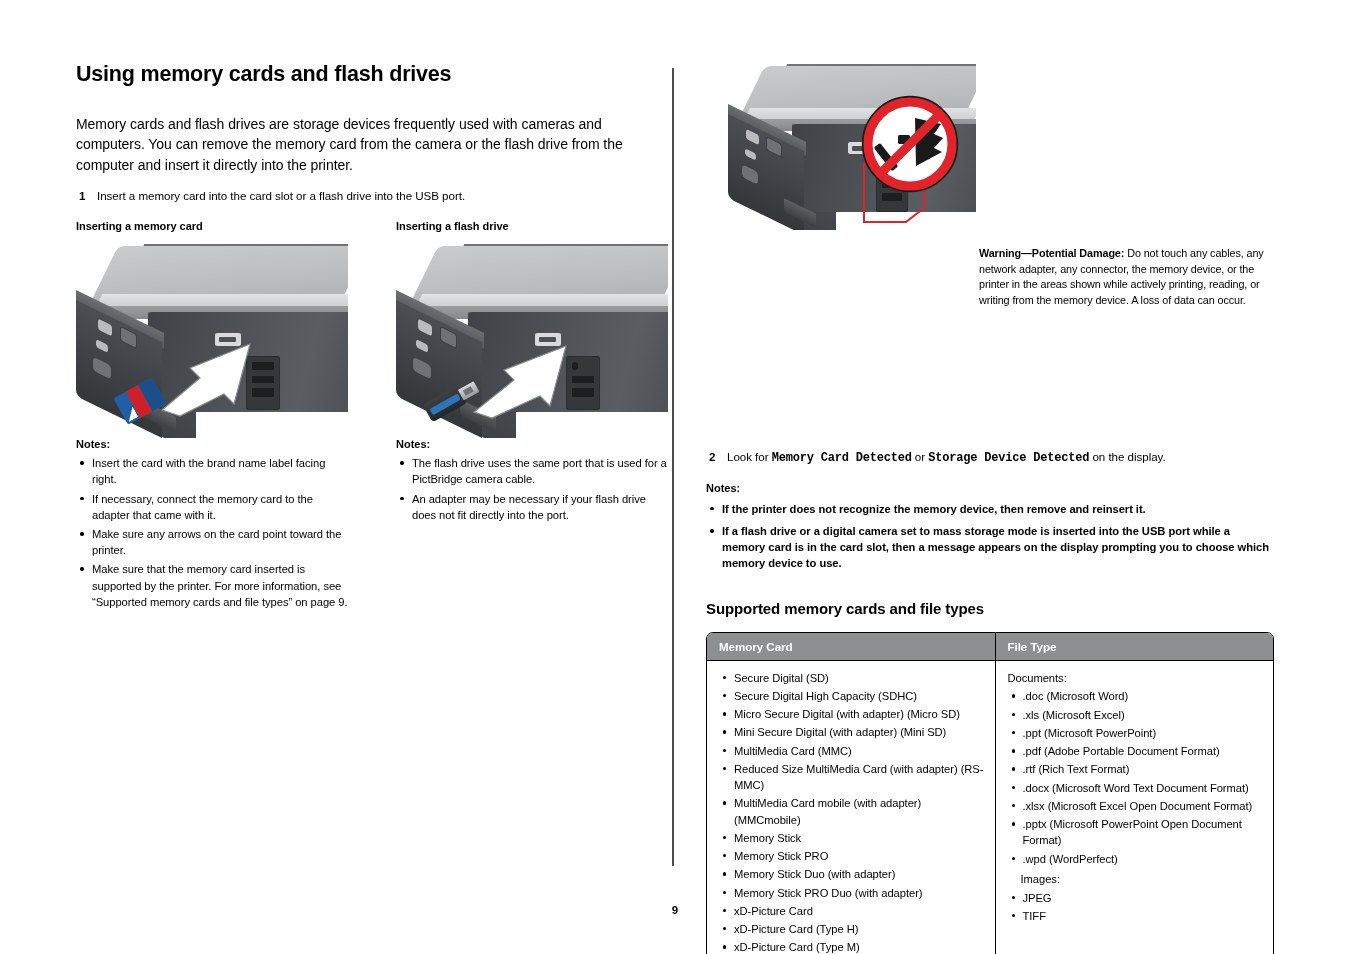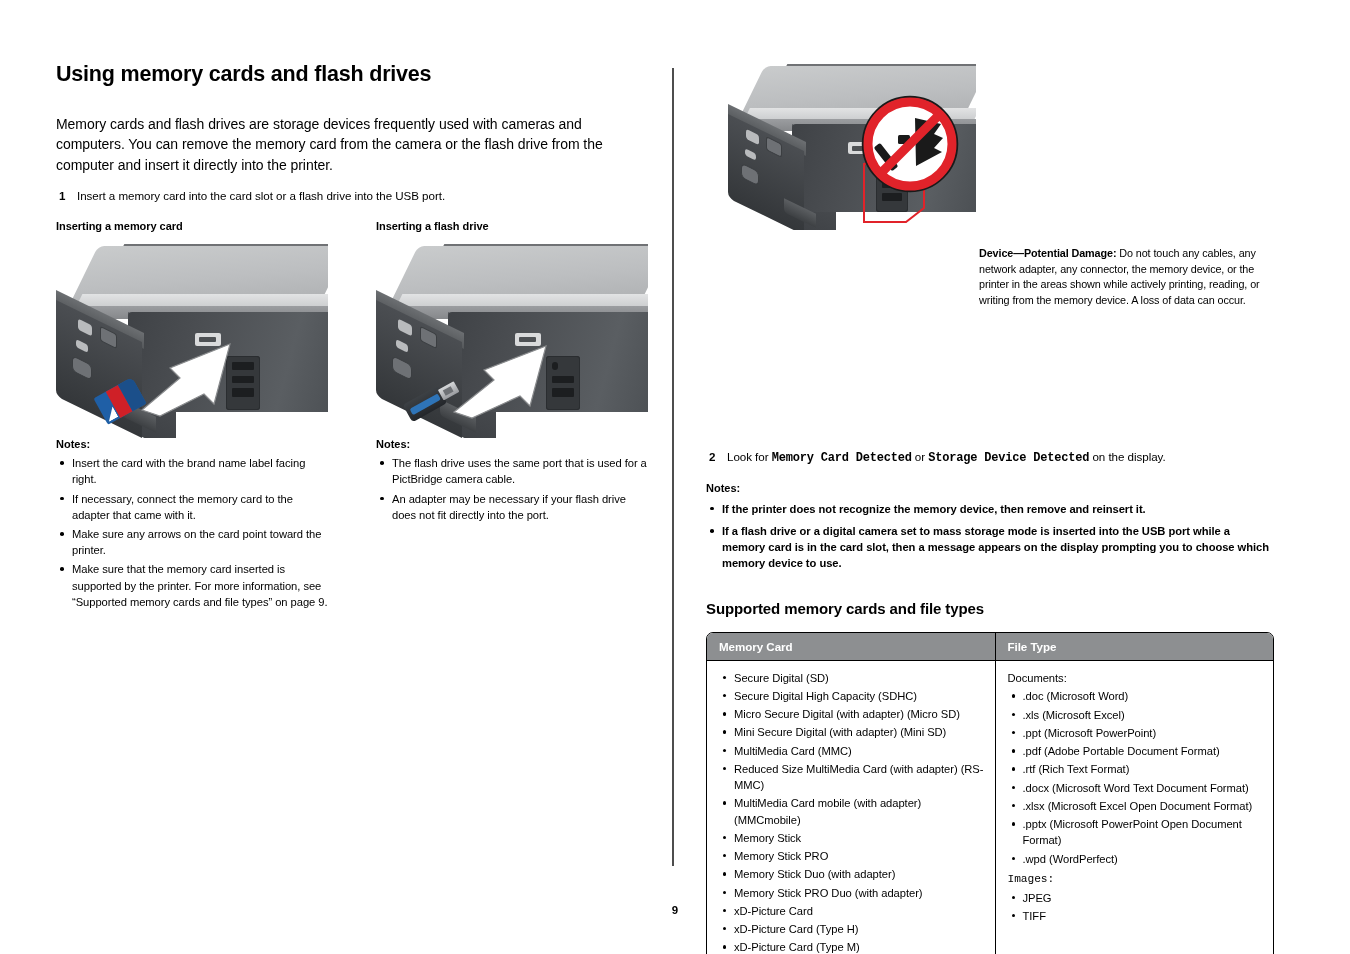--- a/index.html
+++ b/index.html
@@ -8,21 +8,21 @@
     background:#ffffff;
     font-family:"Liberation Sans", sans-serif;
     color:#000;
     position:relative;
     overflow:hidden;
     -webkit-font-smoothing:antialiased;
   }
   .page{position:absolute;inset:0;}
 
   
-  .col-left{position:absolute;left:56px;top:62px;width:570px;}
+  .col-left{position:absolute;left:76px;top:62px;width:570px;}
   .col-right{position:absolute;left:706px;top:62px;width:570px;}
   .divider{position:absolute;left:672px;top:68px;width:2px;height:798px;background:#4d4d4d;}
 
   
   h1.title{
     font-size:21.5px;font-weight:bold;letter-spacing:-.2px;
     margin:0 0 27px 0;line-height:1.15;
   }
   h2.sub{
     font-size:14.5px;font-weight:bold;letter-spacing:-.1px;
@@ -167,21 +167,21 @@
     border-top:1px solid #000;font-size:11.2px;line-height:1.5;
   }
   table.sup td:last-child{border-right:none;}
   table.sup col.c1{width:288px;}
   ul.tl{list-style:none;margin:0;padding:0;}
   ul.tl > li{position:relative;padding-left:15px;margin-bottom:2px;line-height:1.45;letter-spacing:-.05px;}
   ul.tl > li:before{
     content:"";position:absolute;left:4px;top:6px;width:3.4px;height:3.4px;background:#000;border-radius:50%;
   }
   .grouplbl{margin:0 0 2px 0;letter-spacing:-.05px;}
-  .grouplbl2{margin:4px 0 2px 0;letter-spacing:-.05px;font-family:Liberation Mono, monospace;}
+  .grouplbl2{margin:4px 0 2px 13px;letter-spacing:-.05px;}
 
   
   .pagenum{
     position:absolute;left:0;right:0;top:904px;text-align:center;
     font-size:11.5px;font-weight:bold;
   }
 </style>
 </head>
 <body>
 
@@ -342,21 +342,21 @@
             <path d="M55,24 L81,30 L74,40 L83,44 L74,54 L82,58 L56,72 Z"></path>
             <rect x="22" y="48" width="8" height="30" rx="2" transform="rotate(-38 26 63)"></rect>
             <rect x="38" y="41" width="12" height="9" rx="1.5"></rect>
           </g>
           <line x1="19" y1="81" x2="81" y2="19" stroke="#e1232a" stroke-width="9" stroke-linecap="butt"></line>
         </svg>
       </div>
     </div>
 
     <div class="warnpara">
-      <b>Device—Potential Damage:</b><span> Do not touch any cables, any network adapter, any connector, the memory device, or the printer in the areas shown while actively printing, reading, or writing from the memory device. A loss of data can occur.</span>
+      <b>Warning—Potential Damage:</b><span> Do not touch any cables, any network adapter, any connector, the memory device, or the printer in the areas shown while actively printing, reading, or writing from the memory device. A loss of data can occur.</span>
     </div>
 
     <div style="margin-top:218px;"></div>
 
     <div class="step" style="margin-bottom:14px;">
       <span class="num">2</span>
       <span class="txt"><span>Look for </span><span class="mono">Memory Card Detected</span><span> or </span><span class="mono">Storage Device Detected</span><span> on the display.</span></span>
     </div>
 
     <div class="noteshead" style="margin-bottom:7px;">Notes:</div>

